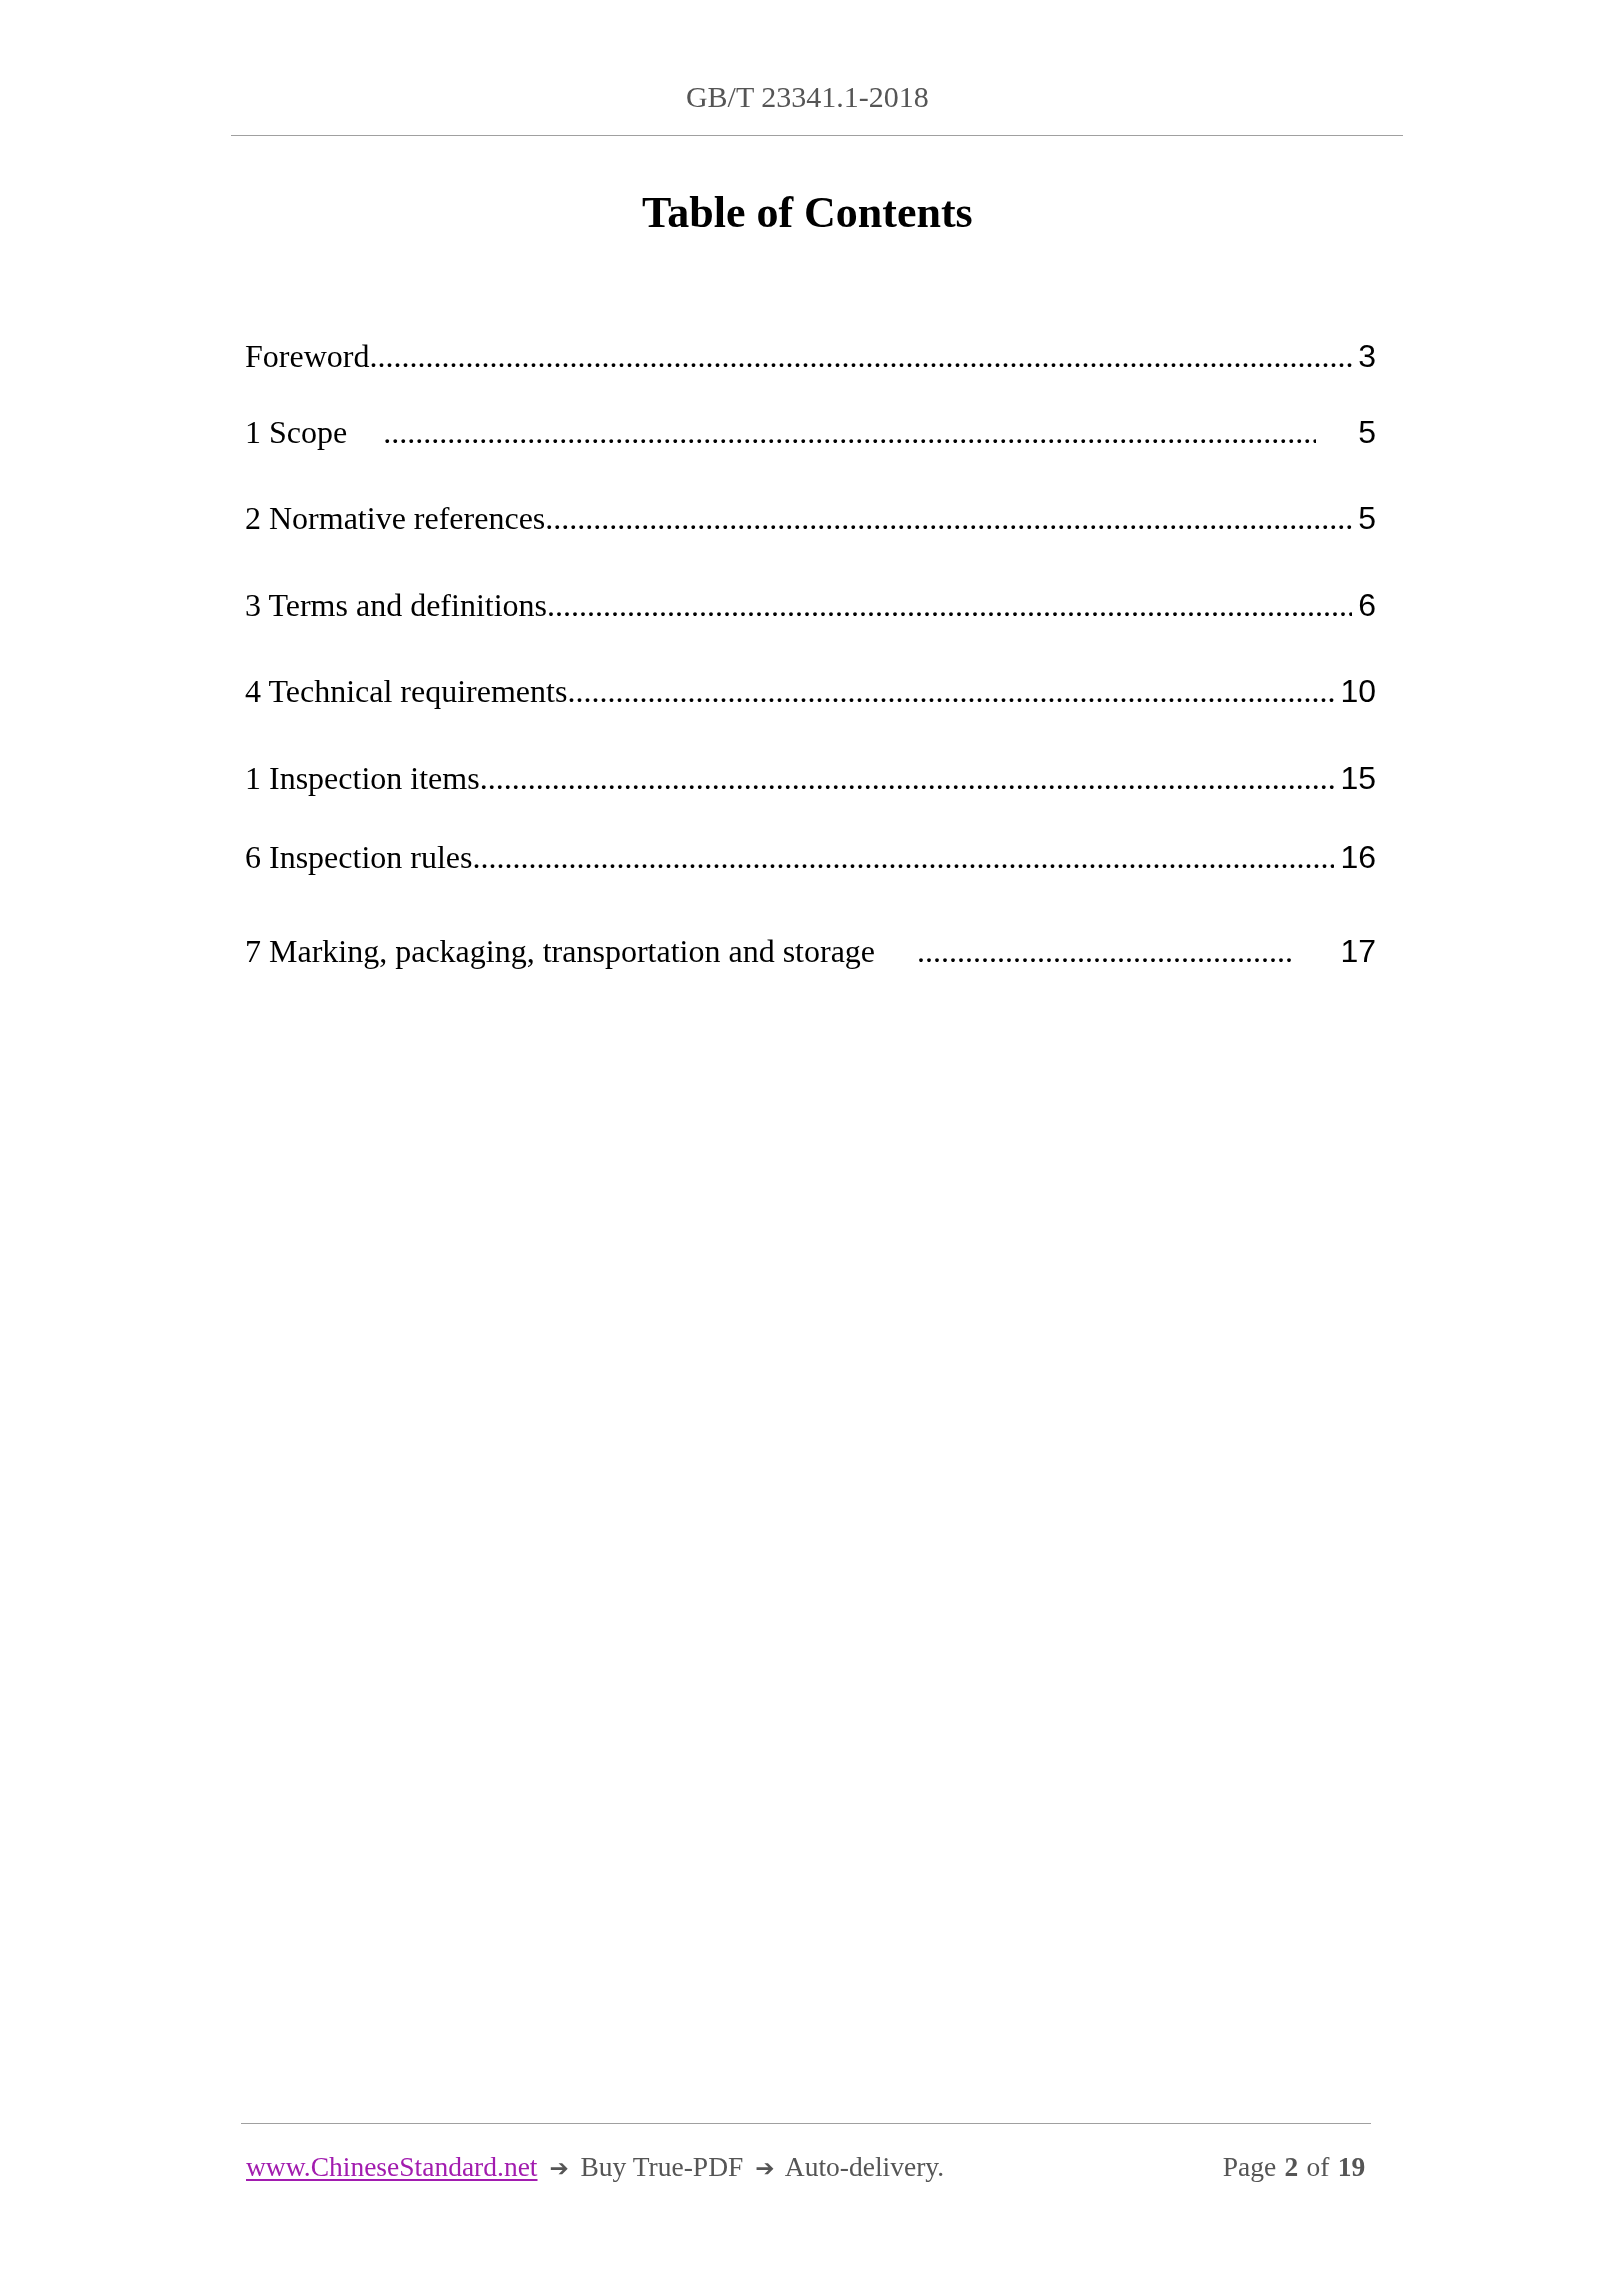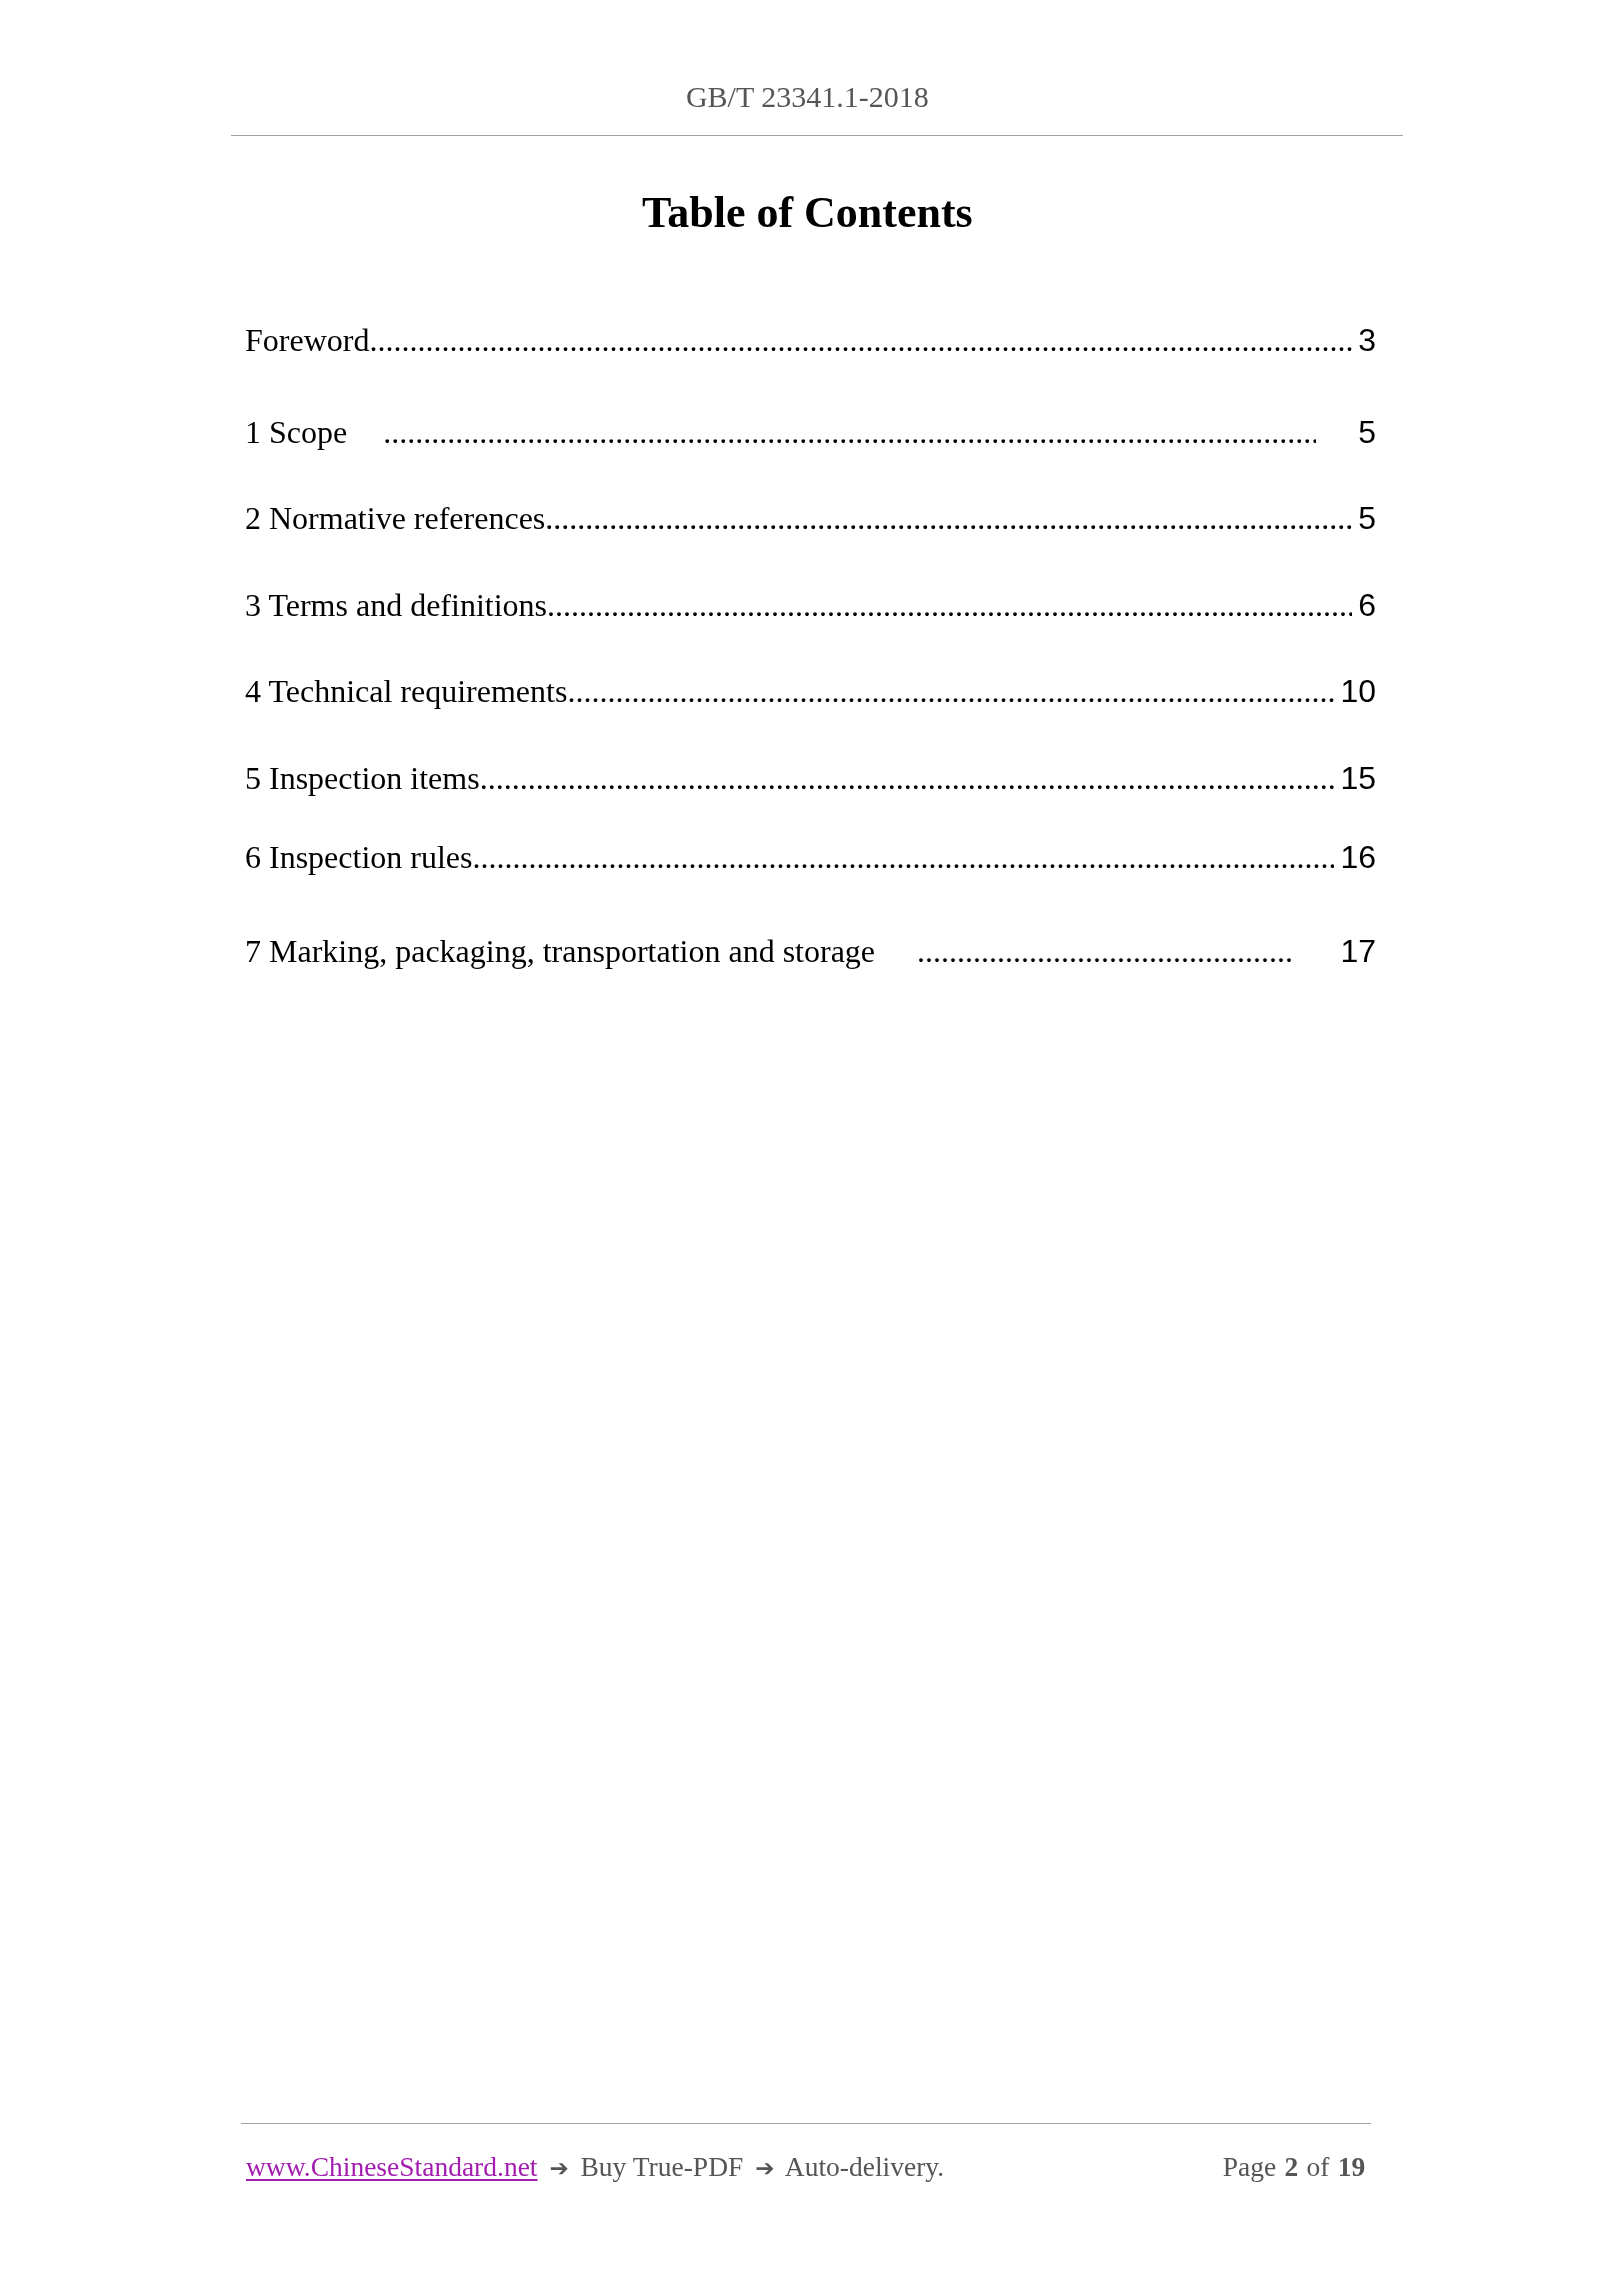--- a/index.html
+++ b/index.html
@@ -135,21 +135,21 @@
   </style>
 </head>
 <body>
 
 <div class="page-header-text">GB/T 23341.1-2018</div>
 <div class="page-header-rule"></div>
 
 <div class="toc-title">Table of Contents</div>
 
 <div class="toc-list">
-  <div class="toc-row" style="top:319px;">
+  <div class="toc-row" style="top:335px;">
     <span class="toc-label">Foreword</span>
     <span class="toc-leader"></span>
     <span class="toc-page">3</span>
   </div>
   <div class="toc-row" style="top:411px;gap:36px;">
     <span class="toc-label">1 Scope </span>
     <span class="toc-leader"></span>
     <span class="toc-page">5</span>
   </div>
   <div class="toc-row" style="top:497px;">
@@ -161,21 +161,21 @@
     <span class="toc-label">3 Terms and definitions</span>
     <span class="toc-leader"></span>
     <span class="toc-page">6</span>
   </div>
   <div class="toc-row" style="top:670px;">
     <span class="toc-label">4 Technical requirements </span>
     <span class="toc-leader"></span>
     <span class="toc-page">10</span>
   </div>
   <div class="toc-row" style="top:757px;">
-    <span class="toc-label">5 Inspection items </span>
+    <span class="toc-label">1 Inspection items </span>
     <span class="toc-leader"></span>
     <span class="toc-page">15</span>
   </div>
   <div class="toc-row" style="top:836px;">
     <span class="toc-label">6 Inspection rules</span>
     <span class="toc-leader"></span>
     <span class="toc-page">16</span>
   </div>
   <div class="toc-row" style="top:930px;gap:42px;">
     <span class="toc-label">7 Marking, packaging, transportation and storage</span>

